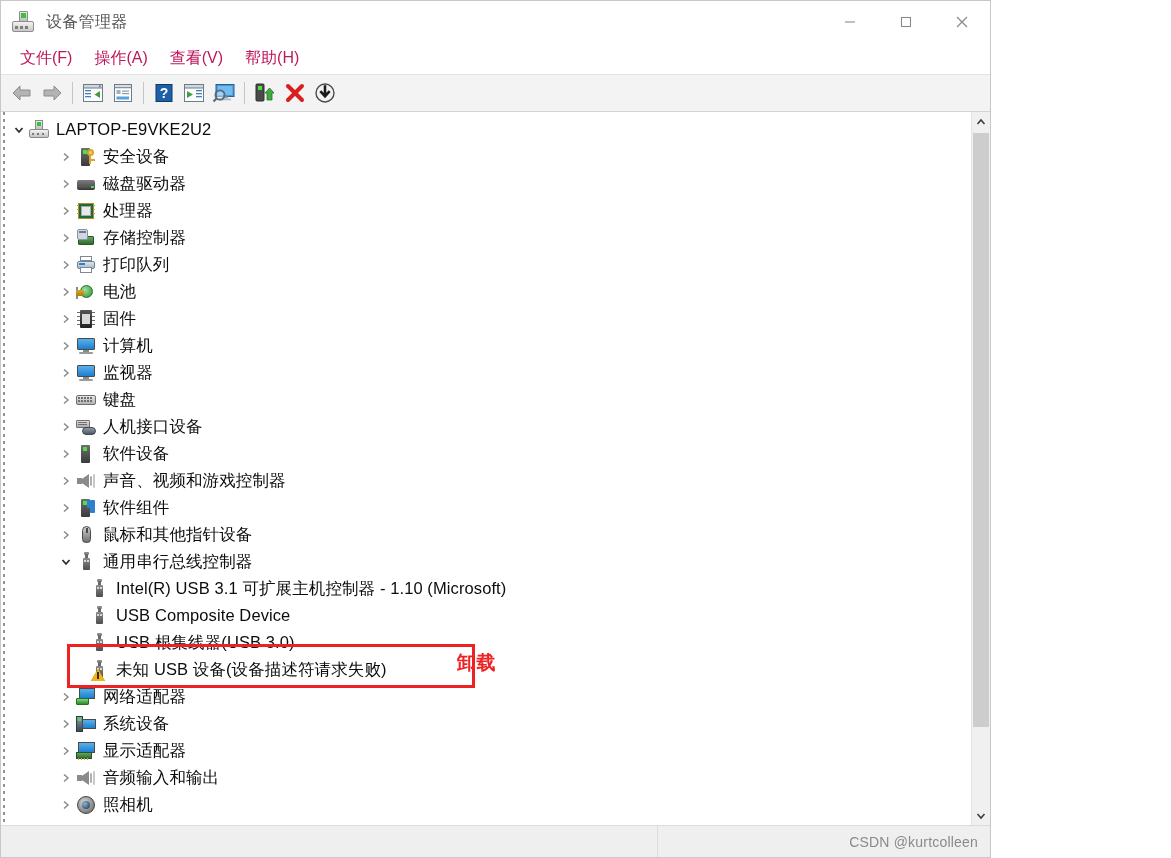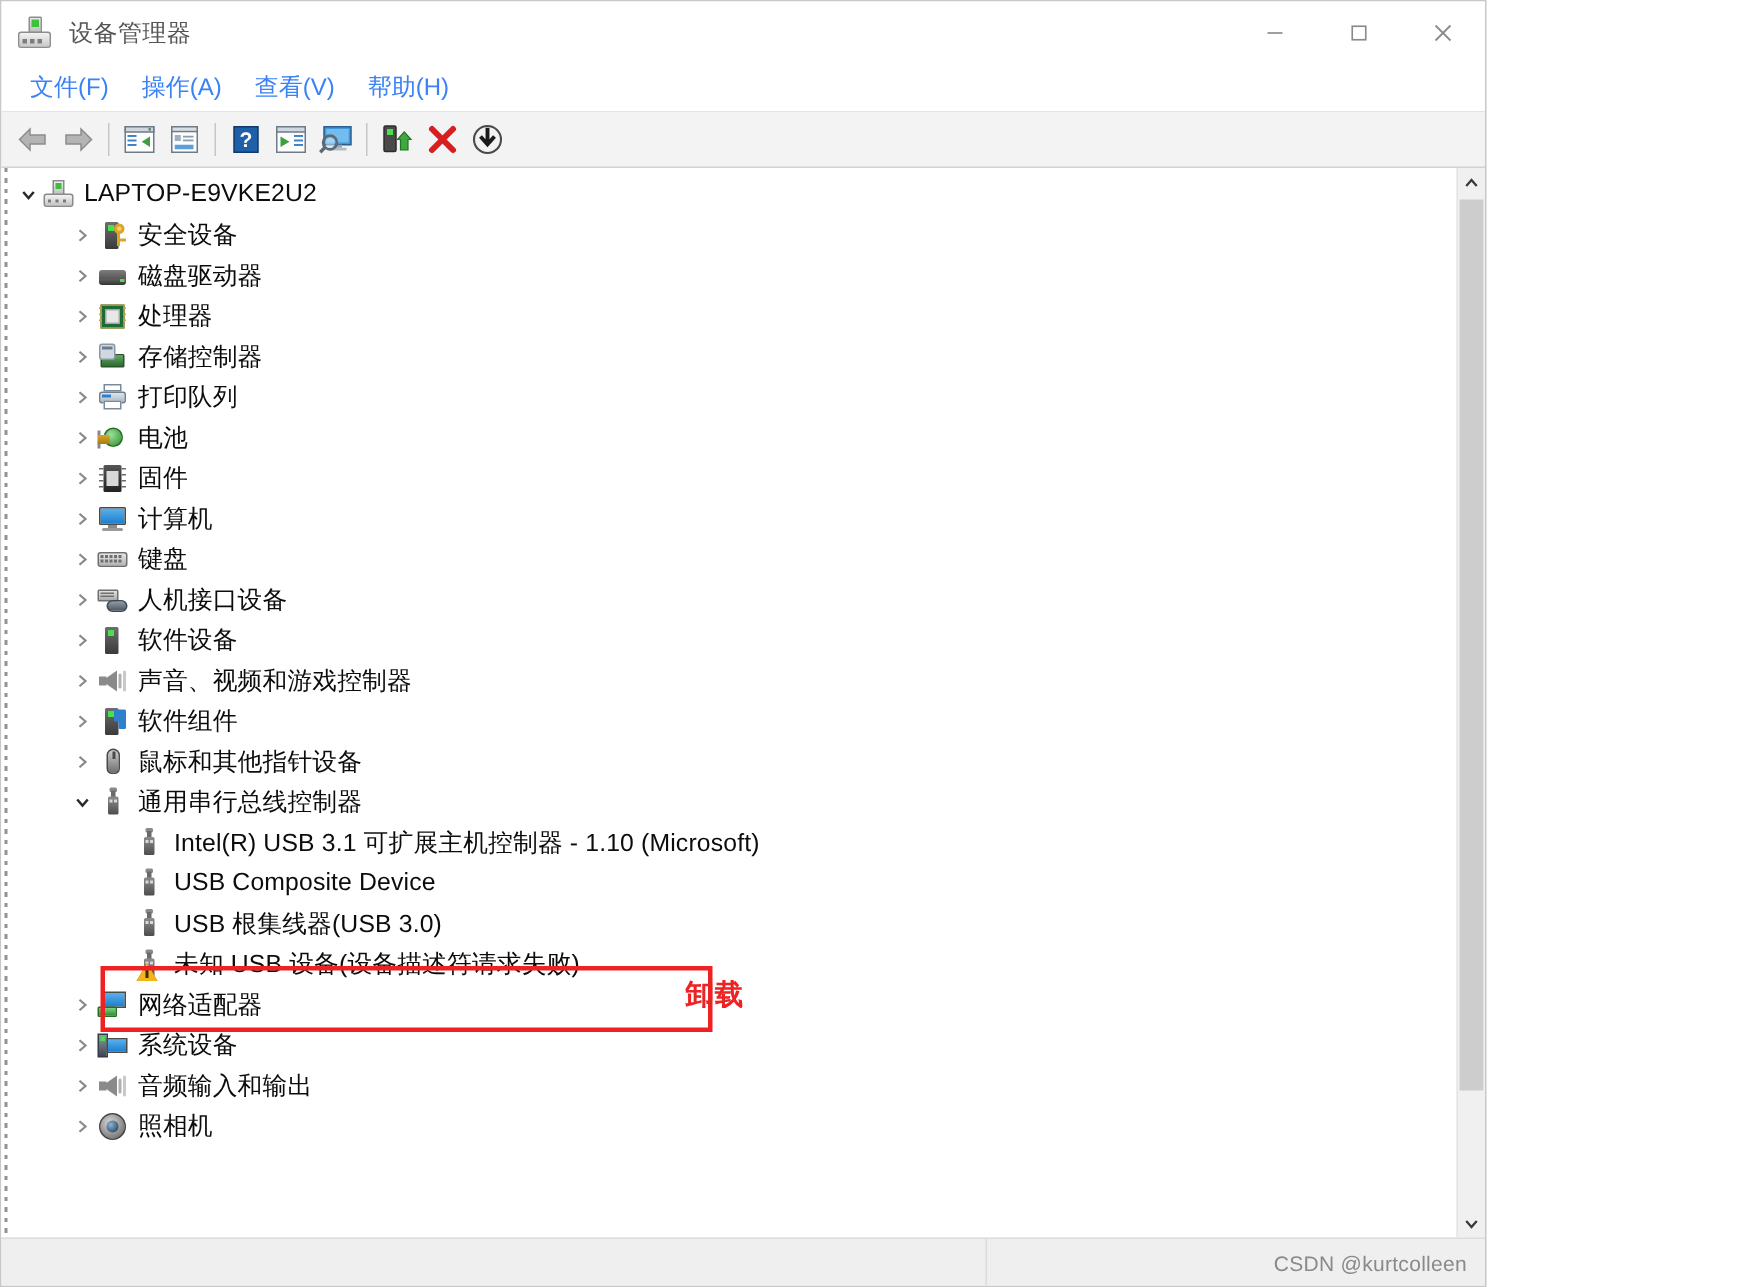--- a/index.html
+++ b/index.html
@@ -95,21 +95,21 @@
     height: 32px;
     flex: none;
     display: flex;
     align-items: center;
     padding-left: 8px;
     background: #ffffff;
     border-bottom: 1px solid #e3e3e3;
   }
   .menu-item {
     font-size: 16px;
-    color: #3b82f6;
+    color: #be185d;
     padding: 3px 11px;
     white-space: nowrap;
     cursor: default;
   }
 
   
   .toolbar {
     height: 37px;
     flex: none;
     display: flex;
@@ -181,21 +181,21 @@
     margin-right: 7px;
     position: relative;
     flex: none;
   }
   .label {
     font-size: 16.5px;
     color: #0c0c0c;
     letter-spacing: .1px;
   }
   .row.depth0 { padding-left: 8px; }
-  .row.depth1 { padding-left: 44px; font-family: Liberation Mono, monospace; }
+  .row.depth1 { padding-left: 55px; font-family: Liberation Mono, monospace; }
   .row.depth2 { padding-left: 68px; }
   .row.depth2 .chev-blank { width: 20px; }
 
   
   .ic { position: absolute; }
 
   
   .i-root .base { left:0; bottom:2px; width:20px; height:9px;
     background: linear-gradient(#f4f4f4,#c4c4c4); border:1px solid #8a8a8a; border-radius:2px; }
   .i-root .tower { left:6px; top:0; width:8px; height:11px;
@@ -696,20 +696,33 @@
           </svg>
         </div>
         <div class="ico i-mon">
           <div class="ic screen"></div>
             <div class="ic stand"></div>
             <div class="ic foot"></div>
         </div>
         <div class="label">计算机</div>
       </div>
 
+      <div class="row depth1">
+        <div class="chev">
+          <svg width="12" height="12" viewBox="0 0 12 12">
+            <path d="M4 2.5 L8 6 L4 9.5" fill="none" stroke="#8a8a8a" stroke-width="1.5"></path>
+          </svg>
+        </div>
+        <div class="ico i-mon">
+          <div class="ic screen"></div>
+            <div class="ic stand"></div>
+            <div class="ic foot"></div>
+        </div>
+        <div class="label">监视器</div>
+      </div>
 
       <div class="row depth1">
         <div class="chev">
           <svg width="12" height="12" viewBox="0 0 12 12">
             <path d="M4 2.5 L8 6 L4 9.5" fill="none" stroke="#8a8a8a" stroke-width="1.5"></path>
           </svg>
         </div>
         <div class="ico i-kb">
           <div class="ic kb"></div>
           <div class="ic k" style="left:2px;top:7px"></div>
@@ -883,20 +896,36 @@
           </svg>
         </div>
         <div class="ico i-sys">
           <div class="ic tower"></div>
             <div class="ic g"></div>
             <div class="ic screen"></div>
         </div>
         <div class="label">系统设备</div>
       </div>
 
+      <div class="row depth1">
+        <div class="chev">
+          <svg width="12" height="12" viewBox="0 0 12 12">
+            <path d="M4 2.5 L8 6 L4 9.5" fill="none" stroke="#8a8a8a" stroke-width="1.5"></path>
+          </svg>
+        </div>
+        <div class="ico i-gpu">
+          <div class="ic screen"></div>
+            <div class="ic card"></div>
+          <div class="ic pin" style="left:2px;top:17px"></div>
+          <div class="ic pin" style="left:5px;top:17px"></div>
+          <div class="ic pin" style="left:8px;top:17px"></div>
+          <div class="ic pin" style="left:11px;top:17px"></div>
+        </div>
+        <div class="label">显示适配器</div>
+      </div>
 
       <div class="row depth1">
         <div class="chev">
           <svg width="12" height="12" viewBox="0 0 12 12">
             <path d="M4 2.5 L8 6 L4 9.5" fill="none" stroke="#8a8a8a" stroke-width="1.5"></path>
           </svg>
         </div>
         <div class="ico i-spk">
           <div class="ic base"></div>
             <div class="ic cone"></div>

